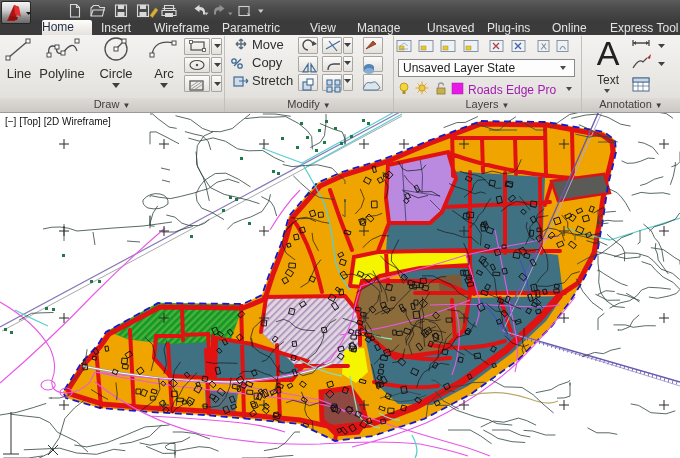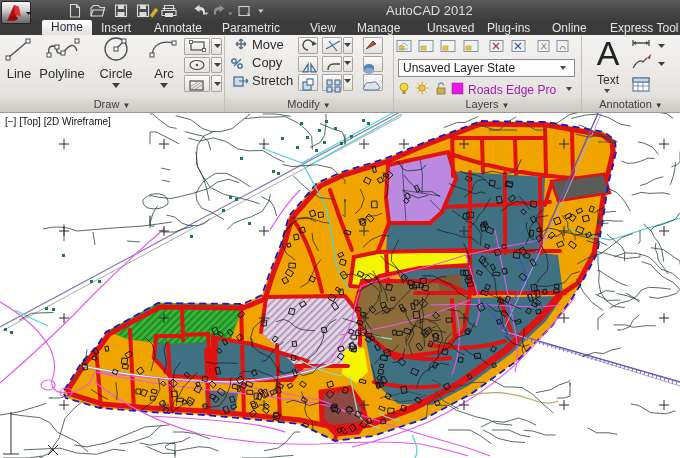--- a/index.html
+++ b/index.html
@@ -11,21 +11,21 @@
     background:linear-gradient(180deg,#5c5c5c 0%,#4b4b4b 45%,#3d3d3d 100%); }
   #tabbar { left:0; top:20px; width:680px; height:15px; background:#3b3b3b; }
   #logo { left:1px; top:1px; width:30px; height:23px; border-radius:2px;
     background:linear-gradient(180deg,#f7f7f7 0%,#cfcfcf 40%,#8a8a8a 75%,#6a6a6a 100%);
     border:1px solid #262626; z-index:5; }
   .ttext { top:3px; color:#dcdcdc; font-size:13px; white-space:pre; }
   .tab { top:21px; height:14px; color:#e4e4e4; font-size:12px; line-height:14px; white-space:nowrap; }
   #hometab { left:42px; top:20px; width:50px; height:22px;
     background:linear-gradient(180deg,#fefdfb 0%,#eae7e2 55%,#d8d4cd 100%);
     border-radius:2px 2px 0 0; color:#1f2c45; font-size:12px; line-height:15px;
-    text-align:center; }
+    }
   #ribbon { left:0; top:35px; width:680px; height:77px;
     background:linear-gradient(180deg,#f4f3f1 0%,#eae8e5 55%,#dedbd7 100%);
     border-bottom:1px solid #8f8d8a; }
   .plabel { top:98px; height:14px; background:linear-gradient(180deg,#dedbd7,#ccc9c4);
     font-size:11px; color:#3f3f3f; text-align:center; line-height:13px; }
   .psep { top:36px; width:1px; height:76px; background:#c3c0bb; }
   .mini { border:1px solid #a9a6a1; background:linear-gradient(180deg,#fcfbfa,#e4e1dc);
     border-radius:1px; }
   .dd { width:0; height:0; border-left:3.5px solid transparent;
     border-right:3.5px solid transparent; border-top:4px solid #4a4a4a; }
@@ -440,24 +440,23 @@
       <rect x="97" y="10" width="8" height="4" fill="#d9d9d9" stroke="none"></rect>
     </g>
     <path d="M137,9 q0,-5 -5.5,-5 l0,-2.2 -5,3.7 5,3.7 0,-2.2 q3.5,0 3.5,2.5 l0,2 2,0 z" fill="#d9d9d9"></path>
     <path d="M136,9.5 l4.5,0 l-2.2,2.8 z" fill="#bdbdbd"></path>
     <path d="M146,9 q0,-5 5.5,-5 l0,-2.2 5,3.7 -5,3.7 0,-2.2 q-3.5,0 -3.5,2.5 l0,2 -2,0 z" fill="#8f8f8f"></path>
     <path d="M160,9.5 l4.5,0 l-2.2,2.8 z" fill="#8f8f8f"></path>
     <rect x="171" y="3.5" width="10" height="9" fill="none" stroke="#cfcfcf" stroke-width="1.1"></rect>
     <path d="M178.5,9.5 l4,2.5 -1.7,1 z" fill="#cfcfcf"></path>
     <path d="M190,6.5 l5.5,0 l-2.7,3.5 z" fill="#cfcfcf"></path>
   </svg>
-  <div class="abs ttext" style="left:386px">AutoCAD 2012</div>
   <div class="abs" id="hometab">Home</div>
   <div class="abs tab" style="left:101px">Insert</div>
-  <div class="abs tab" style="left:154px">Annotate</div>
+  <div class="abs tab" style="left:154px">Wireframe</div>
   <div class="abs tab" style="left:222px">Parametric</div>
   <div class="abs tab" style="left:310px">View</div>
   <div class="abs tab" style="left:357px">Manage</div>
   <div class="abs tab" style="left:427px">Unsaved</div>
   <div class="abs tab" style="left:487px">Plug-ins</div>
   <div class="abs tab" style="left:552px">Online</div>
   <div class="abs tab" style="left:610px">Express Tool</div>
 
   <div class="abs" id="ribbon"></div>
   <div class="abs psep" style="left:224px"></div>

